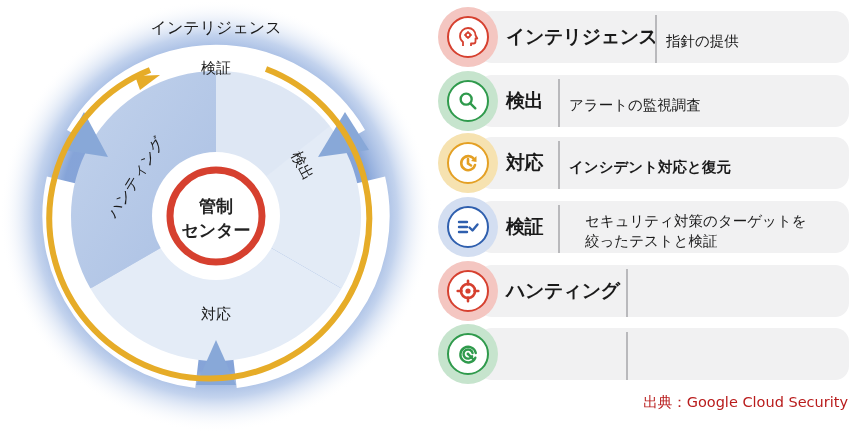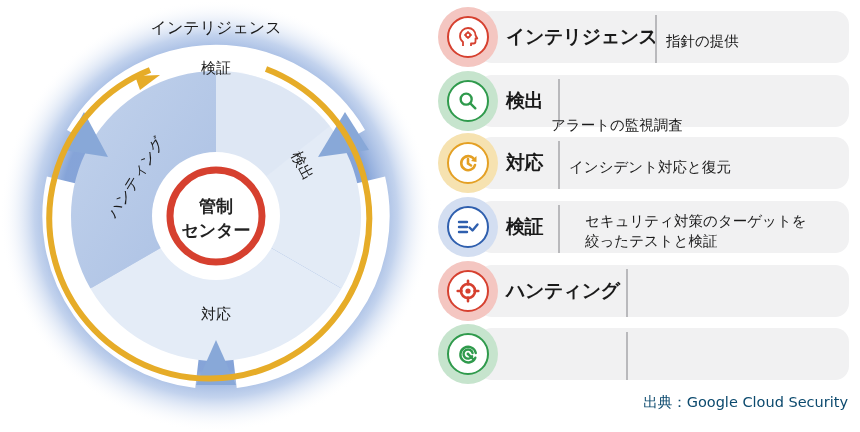--- a/index.html
+++ b/index.html
@@ -29,21 +29,21 @@
   .title {
     position: absolute; top: 0; height: 52px; left: 68px; display: flex; align-items: center;
     font-size: 19px; font-weight: bold; color: #1a1a1a; white-space: nowrap; letter-spacing: -0.5px;
   }
   .divider { position: absolute; top: 4px; width: 1.5px; height: 48px; background: #b9b9bc; }
   .desc {
     position: absolute; top: 0; height: 60px; display: flex; align-items: center;
     font-size: 14.5px; color: #1a1a1a; line-height: 20px; white-space: pre-line;
   }
   .source {
-    position: absolute; right: 12px; top: 393px; font-size: 14.5px; color: #0c4a6e;
+    position: absolute; right: 12px; top: 393px; font-size: 14.5px; color: #b91c1c;
     font-family: "DejaVu Sans", sans-serif;
   }
 </style>
 </head>
 <body>
 
 <svg id="wheel" viewBox="0 0 432 432" xmlns="http://www.w3.org/2000/svg">
   <defs>
     <radialGradient id="glow" cx="216" cy="216" r="216" gradientUnits="userSpaceOnUse">
       <stop offset="0.72" stop-color="#7f9fd6" stop-opacity="0.95"></stop>
@@ -122,37 +122,37 @@
     <div class="icon-wrap" style="background:#c6e4cd;">
       <div class="icon-inner" style="border-color:#2f9a4c;">
         <svg width="22" height="22" viewBox="0 0 24 24" fill="none" stroke="#2f9a4c" stroke-width="2.6" stroke-linecap="round">
           <circle cx="10" cy="10" r="6"></circle>
           <path d="M14.5 14.5L20 20"></path>
         </svg>
       </div>
     </div>
     <div class="title">検出</div>
     <div class="divider" style="left:120px;"></div>
-    <div class="desc" style="left:113px;margin-top:20px;">アラートの監視調査</div>
+    <div class="desc" style="left:131px;">アラートの監視調査</div>
   </div>
 
   <div class="row" style="top:137px;">
     <div class="card"></div>
     <div class="icon-wrap" style="background:#f6e2b0;">
       <div class="icon-inner" style="border-color:#e4a024;">
         <svg width="24" height="24" viewBox="0 0 24 24" fill="none" stroke="#e4a024" stroke-width="2.6" stroke-linecap="round">
           <path d="M18.5 9A7 7 0 1 0 19 14"></path>
           <path d="M12 8v4.5l3 2"></path>
           <polygon points="20.5,5 20.5,11 15,10" fill="#e4a024" stroke="none"></polygon>
         </svg>
       </div>
     </div>
     <div class="title">対応</div>
     <div class="divider" style="left:120px;"></div>
-    <div class="desc" style="left:131px;">インシデント対応と復元</div>
+    <div class="desc" style="left:131px;font-weight:bold;">インシデント対応と復元</div>
   </div>
 
   <div class="row" style="top:201px;">
     <div class="card"></div>
     <div class="icon-wrap" style="background:#d3def1;">
       <div class="icon-inner" style="border-color:#2f5fae;">
         <svg width="24" height="24" viewBox="0 0 24 24" fill="none" stroke="#2f5fae" stroke-width="2.4" stroke-linecap="round" stroke-linejoin="round">
           <path d="M3 7h8M3 12h8M3 17h8"></path>
           <path d="M13.5 12.5l3 3 5-6"></path>
         </svg>

